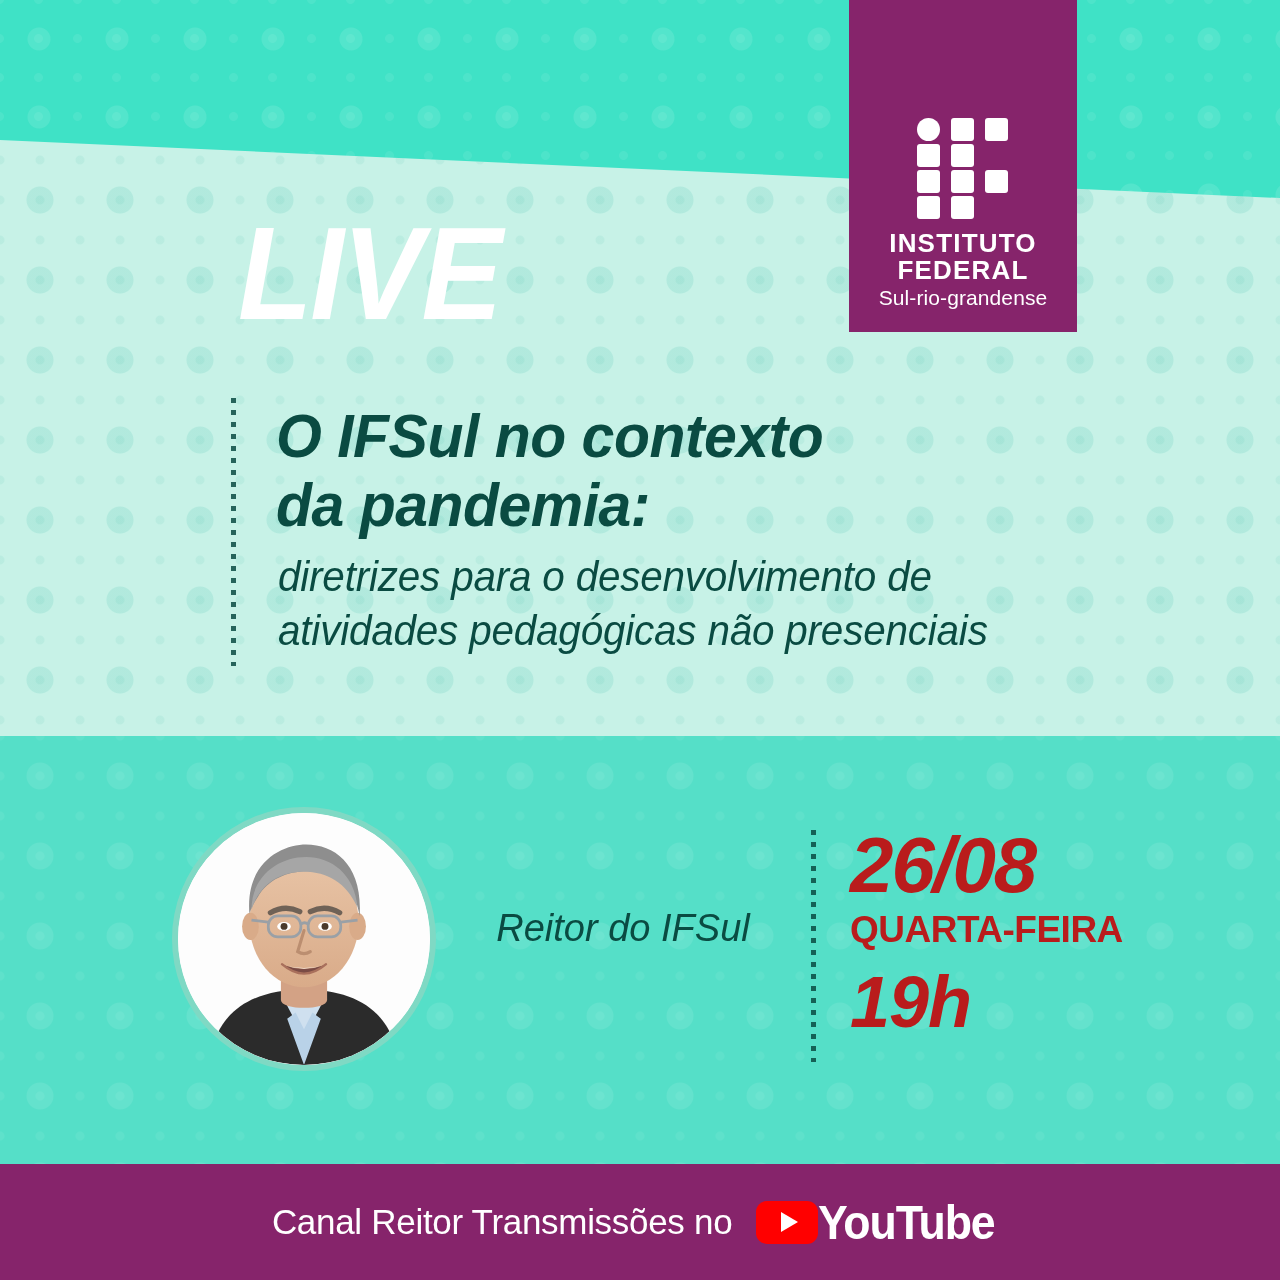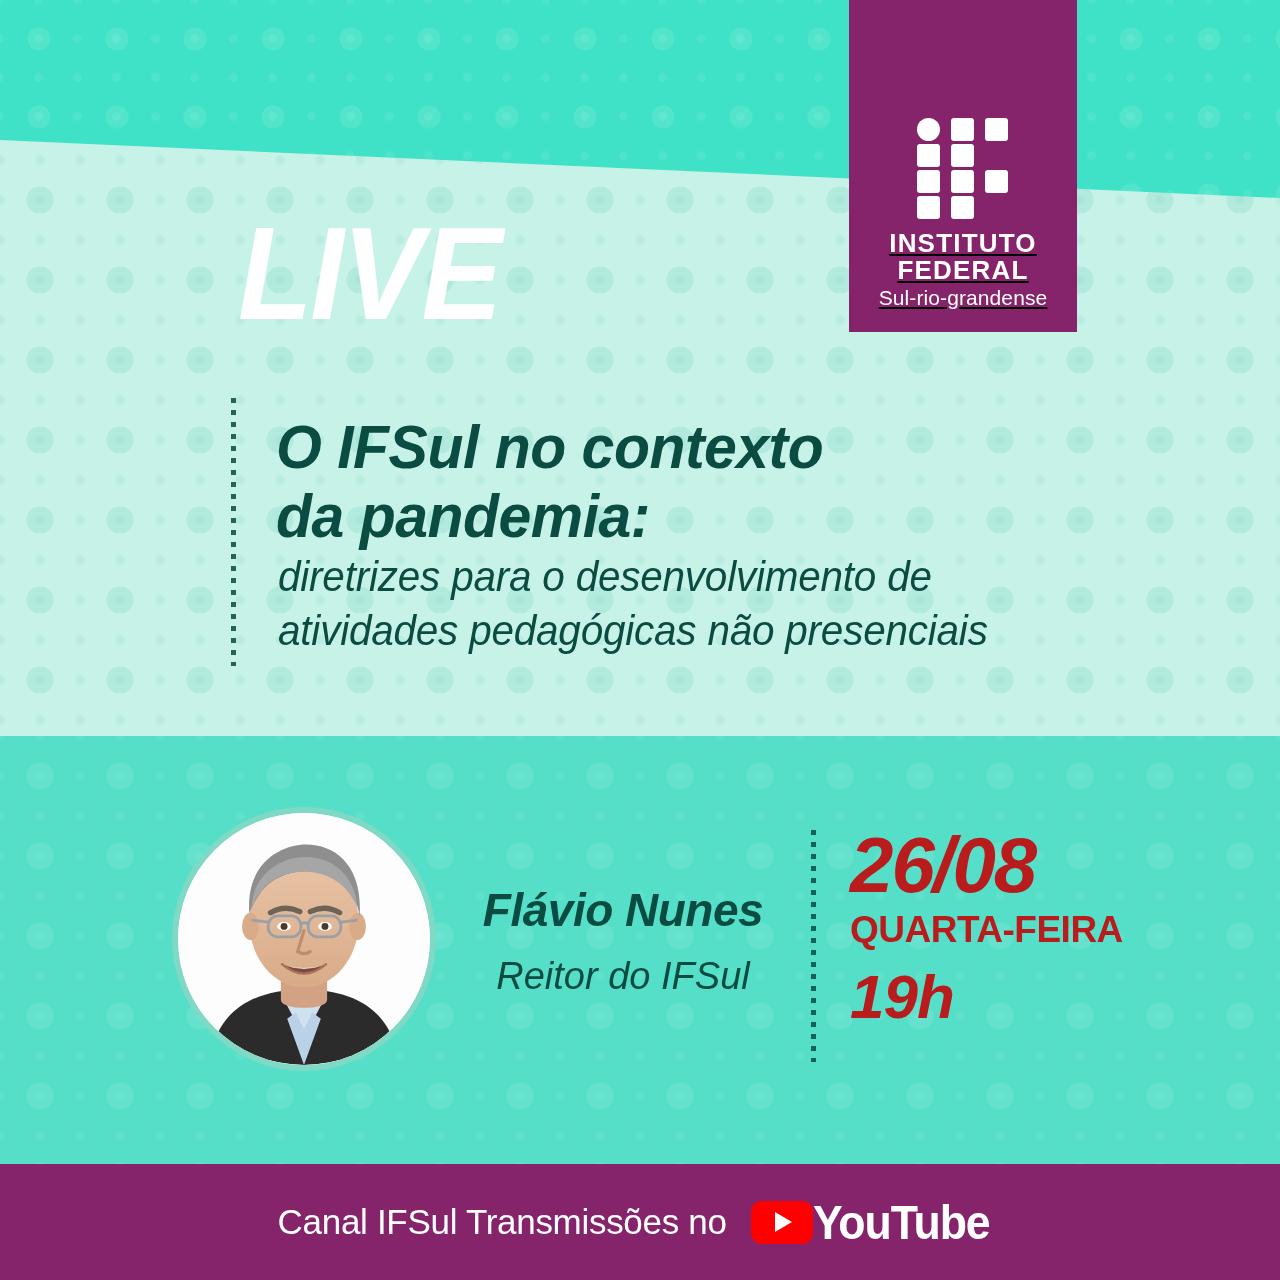--- a/index.html
+++ b/index.html
@@ -86,21 +86,20 @@
     top: 0;
     width: 228px;
     height: 332px;
     background: #86246B;
     display: flex;
     flex-direction: column;
     align-items: center;
     justify-content: flex-start;
     padding-top: 118px;
     box-sizing: border-box;
-    text-decoration: underline;
   }
   .logo-grid {
     width: 92px;
     height: 100px;
     position: relative;
   }
   .logo-grid i {
     position: absolute;
     width: 23px;
     height: 23px;
@@ -150,21 +149,21 @@
     background-repeat: repeat-y;
     opacity: 0.85;
   }
   .dotline-title { left: 231px; top: 398px; height: 268px; }
   .dotline-date  { left: 811px; top: 830px; height: 232px; }
 
   
   .headline {
     position: absolute;
     left: 276px;
-    top: 412px;
+    top: 401px;
     width: 700px;
     color: #0A4B42;
   }
   .headline .h-line {
     font-size: 62px;
     font-weight: bold;
     font-style: italic;
     line-height: 1.12;
     letter-spacing: -0.5px;
     transform: scaleX(0.95);
@@ -240,21 +239,21 @@
     letter-spacing: -2px;
   }
   .date-weekday {
     font-size: 37px;
     font-weight: bold;
     letter-spacing: -0.5px;
     line-height: 1.1;
     margin-top: 8px;
   }
   .date-time {
-    font-size: 62px;
+    font-size: 72px;
     font-weight: bold;
     font-style: italic;
     line-height: 1;
     margin-top: 16px;
     letter-spacing: -1px;
   }
 
   
   .footer-inner {
     position: absolute;
@@ -403,32 +402,31 @@
         <path d="M120 112 L114 132 q6 4 12 0" stroke="#bb8e70" stroke-width="3" fill="none" stroke-linecap="round"></path>
 
         <path d="M101 145 q19 15 38 0 q-19 7 -38 0 Z" fill="#7a4b45"></path>
         <path d="M104 146 q16 4 32 0 q-16 3 -32 0 Z" fill="#ffffff"></path>
         <path d="M99 144 q21 18 42 0" stroke="#a9705c" stroke-width="2.2" fill="none" stroke-linecap="round"></path>
       </g>
     </svg>
   </div>
 
   <div class="speaker-text">
-    <div class="speaker-name">Flávio Nunes</div>
     <div class="speaker-role">Reitor do IFSul</div>
   </div>
 
   <div class="date-block">
     <div class="date-day">26/08</div>
     <div class="date-weekday">QUARTA-FEIRA</div>
     <div class="date-time">19h</div>
   </div>
 
   <div class="footer-inner">
-    <div class="footer-text">Canal IFSul Transmissões no</div>
+    <div class="footer-text">Canal Reitor Transmissões no</div>
     <div class="yt">
       <div class="yt-mark">
           <span></span>
         </div>
       <div class="yt-word">YouTube</div>
     </div>
   </div>
 
 </div>
 

